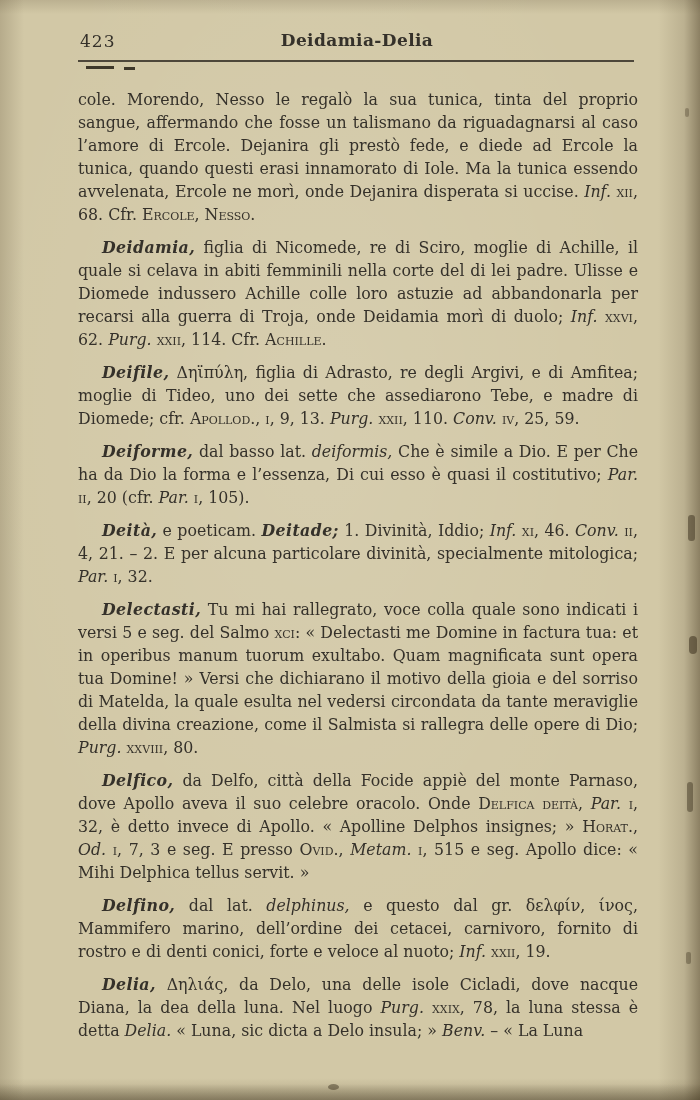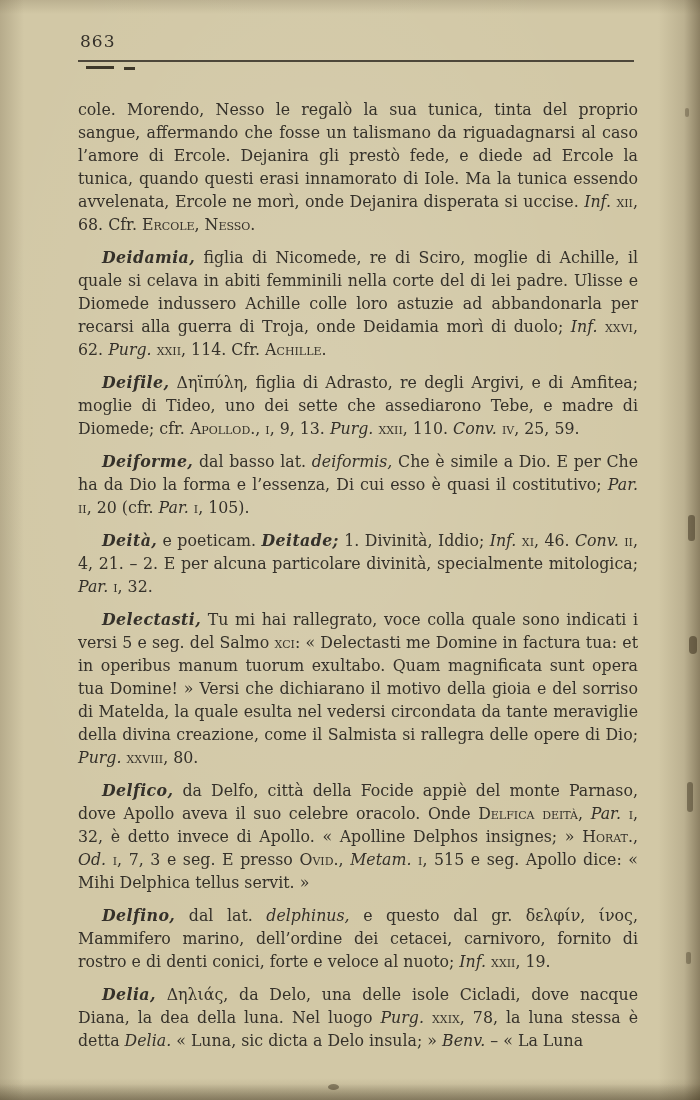--- a/index.html
+++ b/index.html
@@ -18,21 +18,21 @@
       #d2c8a6;
   }
   .page-header{position:absolute;top:30px;left:78px;right:64px;height:24px;}
   .page-number{position:absolute;left:2px;top:1px;font-size:17px;letter-spacing:1px;}
   .running-title{position:absolute;left:0;right:0;top:0;text-align:center;font-weight:700;font-size:17px;letter-spacing:0.4px;}
   .header-rule{position:absolute;top:60px;left:78px;right:66px;border-top:2px solid #4d473a;}
   .rule-mark{position:absolute;background:#3d3729;}
   .mark1{left:8px;top:4px;width:28px;height:3px;}
   .mark2{left:46px;top:5px;width:11px;height:3px;}
   .text-block{
-    position:absolute;top:98px;left:78px;width:560px;
+    position:absolute;top:88px;left:78px;width:560px;
     font-size:15.8px;line-height:23px;text-align:justify;
   }
   p.para{margin:10px 0 0 0;text-indent:24px;}
   p.para.noindent{margin-top:0;text-indent:0;}
   .seg-b{font-weight:700;letter-spacing:0.4px;font-style:italic;}
   .seg-i{font-style:italic;}
   .seg-sc{font-variant:small-caps;}
   .artifact{position:absolute;background:#443925;pointer-events:none;}
   .a1{right:5px;top:515px;width:7px;height:26px;opacity:.55;border-radius:3px;}
   .a2{right:3px;top:636px;width:8px;height:18px;opacity:.6;border-radius:4px;}
@@ -42,21 +42,22 @@
   .a6{right:11px;top:108px;width:4px;height:9px;opacity:.35;border-radius:2px;}
   .bottom-shade{position:absolute;left:0;right:0;bottom:0;height:16px;
     background:linear-gradient(to top, rgba(48,38,18,.35), rgba(0,0,0,0));pointer-events:none;}
 </style>
 </head>
 <body>
 
 <div class="page">
 
   <header class="page-header">
-    <span class="page-number">863</span>
+    <span class="page-number">423</span>
+    <span class="running-title">Deidamia-Delia</span>
   </header>
 
   <div class="header-rule">
     <span class="rule-mark mark1"></span>
     <span class="rule-mark mark2"></span>
   </div>
 
   <main class="text-block">
     <p class="para noindent"><span class="seg-n">cole. Morendo, Nesso le regalò la sua tunica, tinta del proprio sangue, affermando che fosse un talismano da riguadagnarsi al caso l’amore di Ercole. Dejanira gli prestò fede, e diede ad Ercole la tunica, quando questi erasi innamorato di Iole. Ma la tunica essendo avvelenata, Ercole ne morì, onde Dejanira disperata si uccise. </span><span class="seg-i">Inf.</span><span class="seg-n"> </span><span class="seg-sc">xii</span><span class="seg-n">, 68. Cfr. </span><span class="seg-sc">Ercole</span><span class="seg-n">, </span><span class="seg-sc">Nesso</span><span class="seg-n">.</span></p>
     <p class="para"><span class="seg-b">Deidamia,</span><span class="seg-n"> figlia di Nicomede, re di Sciro, moglie di Achille, il quale si celava in abiti femminili nella corte del di lei padre. Ulisse e Diomede indussero Achille colle loro astuzie ad abbandonarla per recarsi alla guerra di Troja, onde Deidamia morì di duolo; </span><span class="seg-i">Inf.</span><span class="seg-n"> </span><span class="seg-sc">xxvi</span><span class="seg-n">, 62. </span><span class="seg-i">Purg.</span><span class="seg-n"> </span><span class="seg-sc">xxii</span><span class="seg-n">, 114. Cfr. </span><span class="seg-sc">Achille</span><span class="seg-n">.</span></p>

